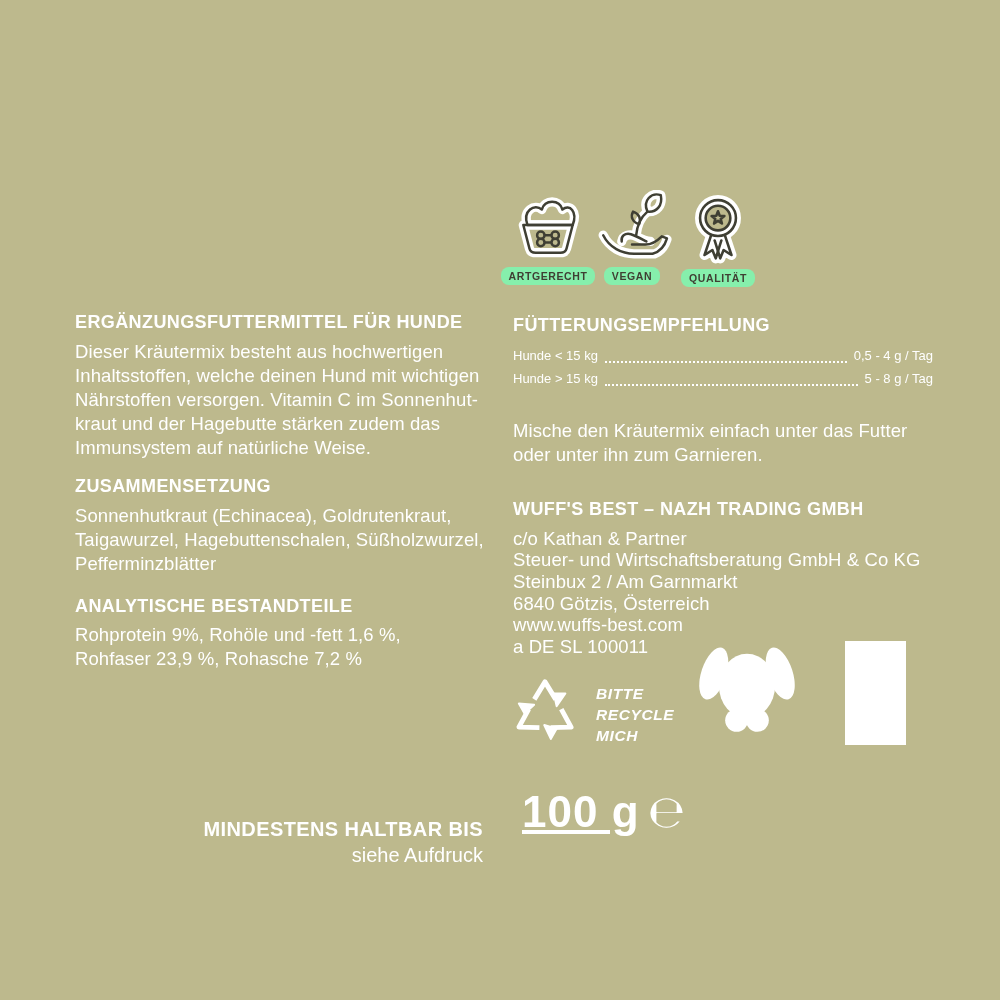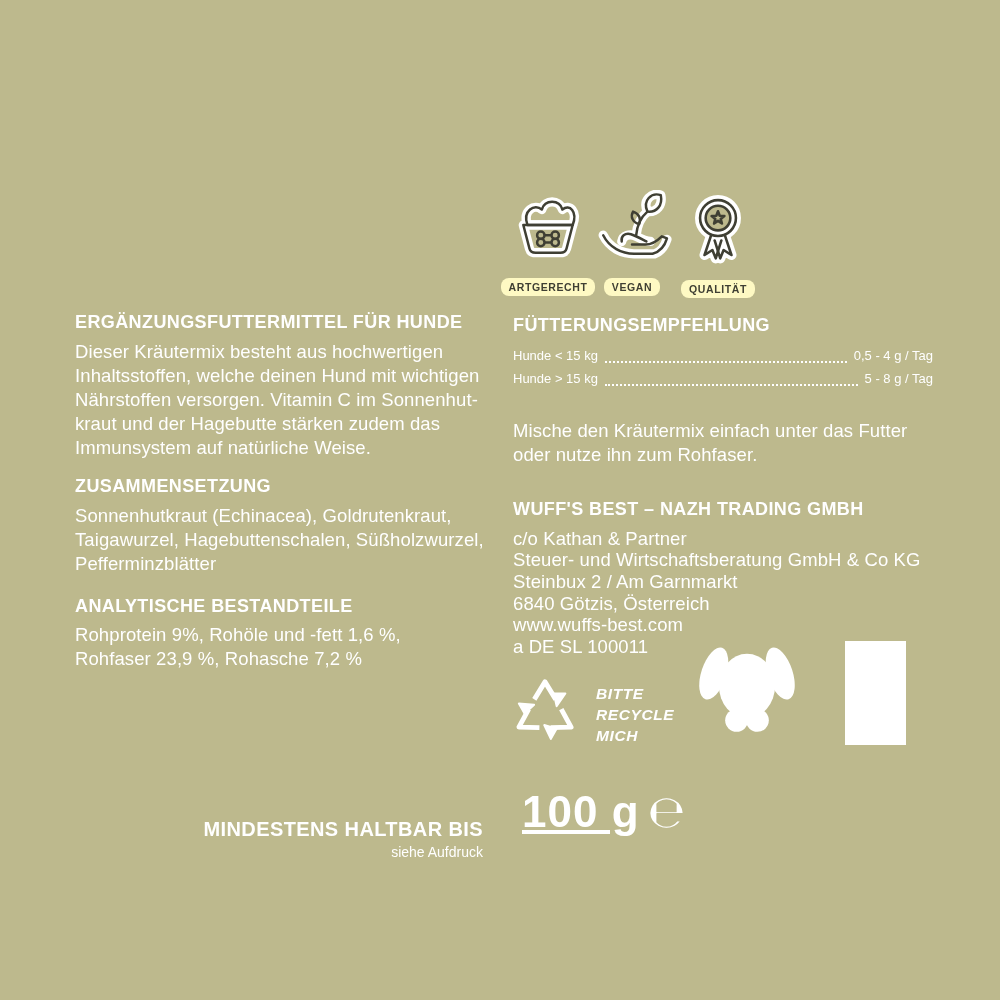--- a/index.html
+++ b/index.html
@@ -11,28 +11,28 @@
     overflow: hidden;
     color: #ffffff;
   }
   .canvas { position: absolute; inset: 0; }
 
   
   .badge { position: absolute; width: 96px; text-align: center; top: 190px; }
   .badge svg { display: block; margin: 0 auto; }
   .badge-pill {
     display: inline-block;
-    background: #fef9c3;
+    background: #86efac;
     color: #3f3f33;
     font-weight: bold;
     font-size: 10.5px;
     letter-spacing: 0.6px;
     padding: 3px 8px 3px;
     border-radius: 8px;
-    margin-top: 16px;
+    margin-top: 5px;
     white-space: nowrap;
   }
 
   .heading {
     font-weight: bold;
     font-size: 18px;
     letter-spacing: 0.4px;
     line-height: 1.1;
     text-transform: uppercase;
   }
@@ -76,21 +76,21 @@
     white-space: pre-line;
     text-transform: uppercase;
   }
 
   .dog-mark { position: absolute; left: 694px; top: 634px; }
   .white-rect { position: absolute; left: 845px; top: 641px; width: 61px; height: 104px; background: #ffffff; }
 
   
   .mhd-block { position: absolute; left: 180px; top: 818px; width: 303px; text-align: right; }
   .mhd-title { font-weight: bold; font-size: 20px; letter-spacing: 0.4px; line-height: 1.1; }
-  .mhd-sub { font-size: 14px; margin-top: 4px; }
+  .mhd-sub { font-size: 20px; margin-top: 4px; }
   .weight-block { position: absolute; left: 522px; top: 787px; display: flex; align-items: center; }
   .weight-amount { font-weight: bold; font-size: 44px; letter-spacing: 1px; text-decoration: underline; }
   .weight-e {
     font-family: "DejaVu Sans", sans-serif;
     font-weight: normal;
     font-size: 44px;
     margin-left: 8px;
     margin-top: -2px;
   }
 </style>
@@ -185,21 +185,21 @@
         <span class="leader"></span>
         <span>0,5 - 4 g / Tag</span>
       </div>
       <div class="feed-row">
         <span>Hunde &gt; 15 kg</span>
         <span class="leader"></span>
         <span>5 - 8 g / Tag</span>
       </div>
     </div>
     <div class="body-text feed-note">Mische den Kräutermix einfach unter das Futter
-oder nutze ihn zum Rohfaser.</div>
+oder unter ihn zum Garnieren.</div>
 
     <div class="company-block">
       <div class="heading">WUFF'S BEST – NAZH TRADING GMBH</div>
       <div class="body-text">c/o Kathan &amp; Partner
 Steuer- und Wirtschaftsberatung GmbH &amp; Co KG
 Steinbux 2 / Am Garnmarkt
 6840 Götzis, Österreich
 www.wuffs-best.com
 a DE SL 100011</div>
     </div>

